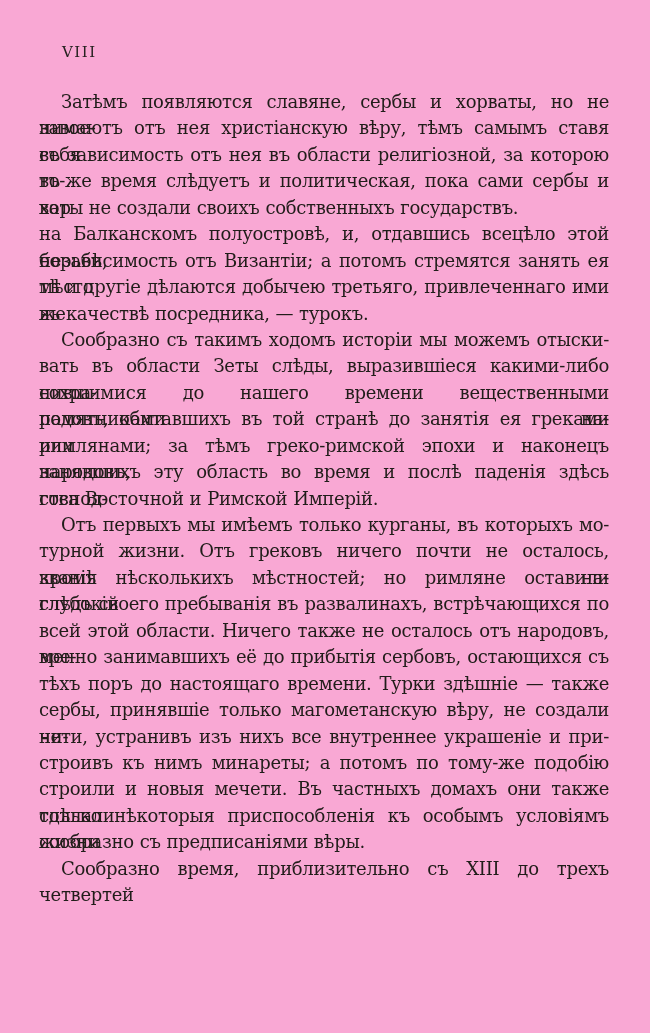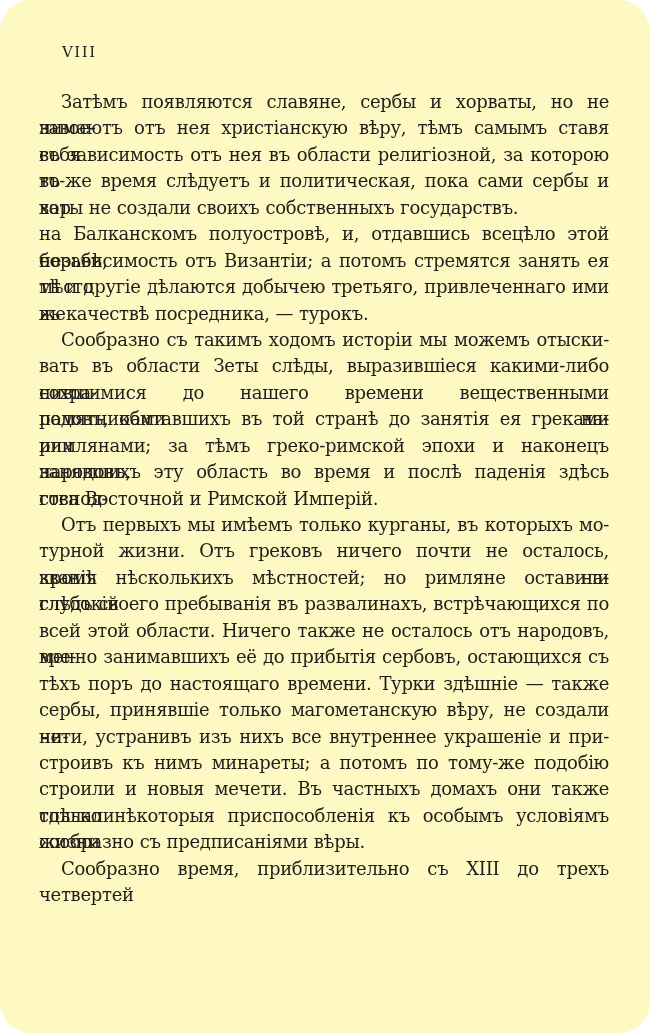--- a/index.html
+++ b/index.html
@@ -10,23 +10,22 @@
   body {
     width: 650px;
     height: 1033px;
     position: relative;
     overflow: hidden;
     font-family: "DejaVu Serif", "Liberation Serif", serif;
   }
   .scan-page {
     position: absolute;
     inset: 0;
-    background: #fef9c3;
+    background: #f9a8d4;
     color: #211d1a;
-    border-radius: 31px;
   }
   .page-number {
     position: absolute;
     left: 62px;
     top: 43px;
     font-size: 15px;
     letter-spacing: 1.5px;
     font-weight: 500;
     color: #262220;
   }

